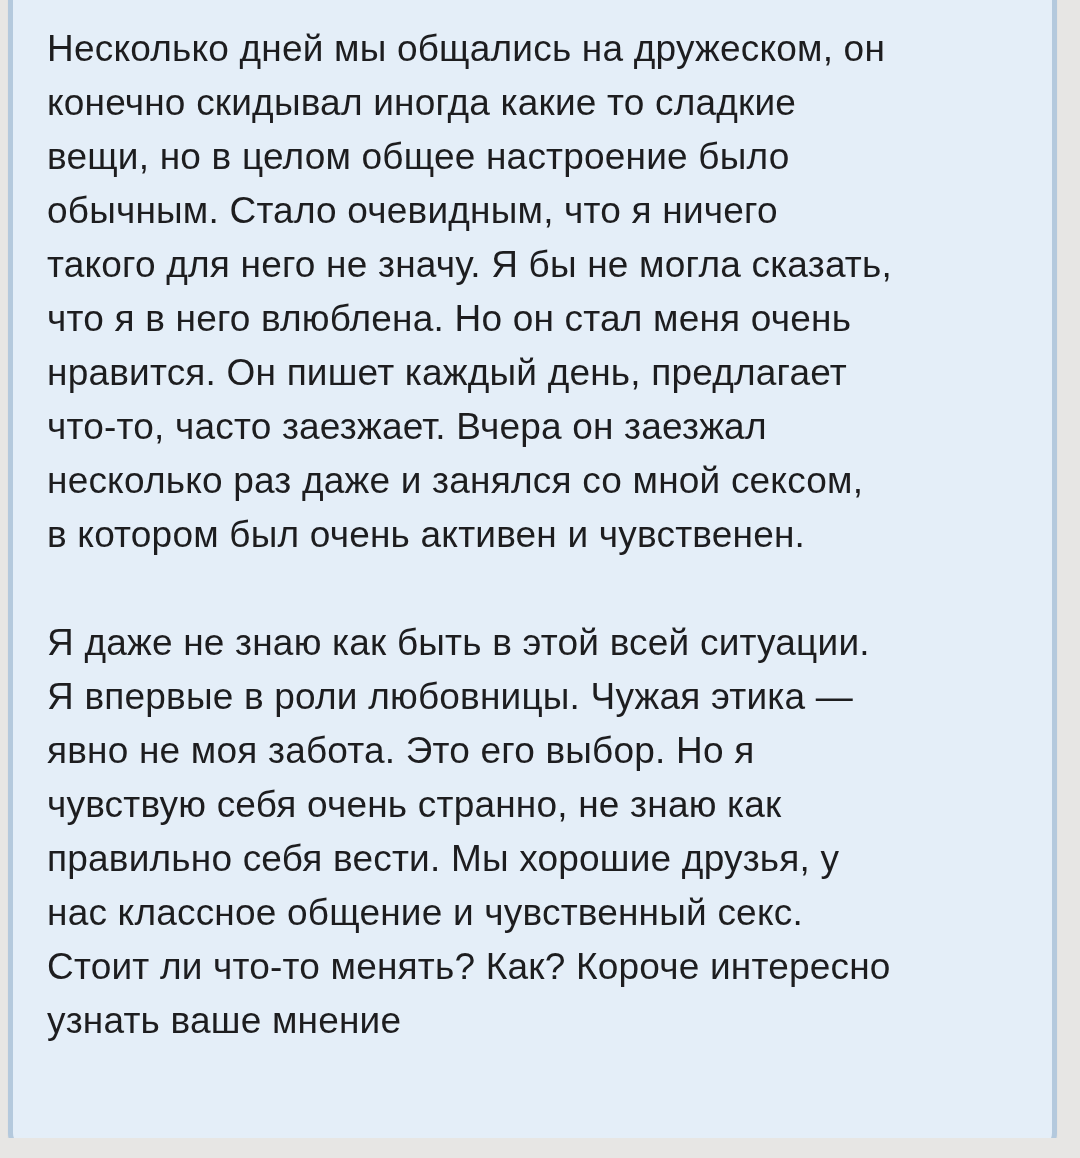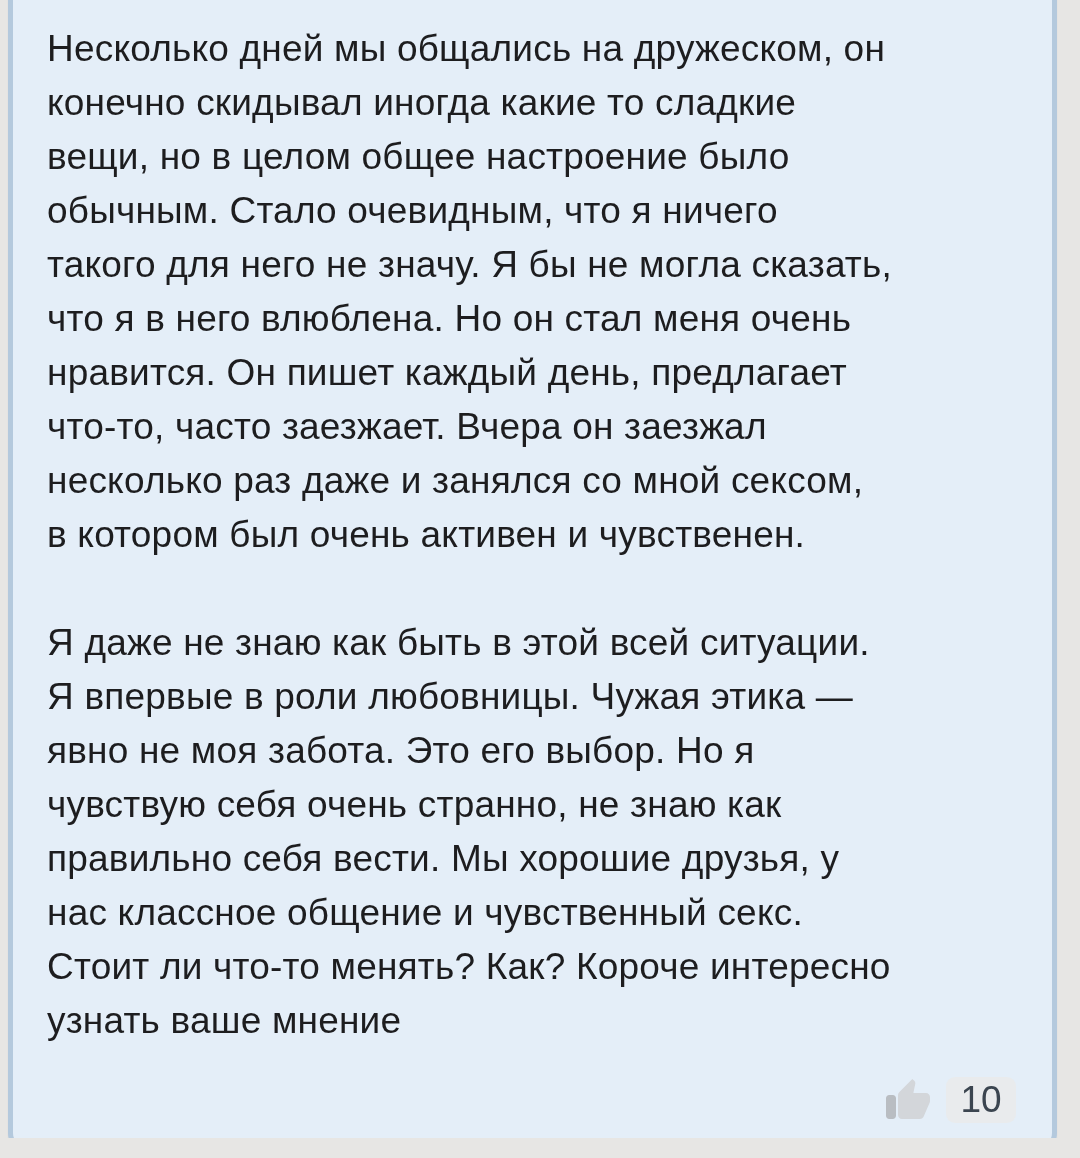--- a/index.html
+++ b/index.html
@@ -89,28 +89,14 @@
 
 Я даже не знаю как быть в этой всей ситуации.
 Я впервые в роли любовницы. Чужая этика —
 явно не моя забота. Это его выбор. Но я
 чувствую себя очень странно, не знаю как
 правильно себя вести. Мы хорошие друзья, у
 нас классное общение и чувственный секс.
 Стоит ли что-то менять? Как? Короче интересно
 узнать ваше мнение</div>
 
-    <div class="post-footer">
-
-      <button class="like-button">
-        <span style="display:flex;">
-          <svg width="48" height="46" viewBox="0 0 24 23" xmlns="http://www.w3.org/2000/svg">
-            <path d="M2.6 21h1.8c.88 0 1.6-.72 1.6-1.6v-8.8c0-.88-.72-1.6-1.6-1.6H2.6C1.72 9 1 9.72 1 10.6v8.8c0 .88.72 1.6 1.6 1.6z" fill="#b9bdc2"></path>
-            <path d="M23 10c0-1.1-.9-2-2-2h-6.31l.95-4.57.03-.32c0-.41-.17-.79-.44-1.06L14.17 1 7.59 7.58C7.22 7.95 7 8.45 7 9v10c0 1.1.9 2 2 2h9c.83 0 1.54-.5 1.84-1.22l3.02-7.05c.09-.23.14-.47.14-.73v-2z" fill="#d3d6da"></path>
-          </svg>
-        </span>
-      </button>
-
-      <div class="like-count-badge">10</div>
-
-    </div>
   </div>
 </div>
 
 </body></html>

